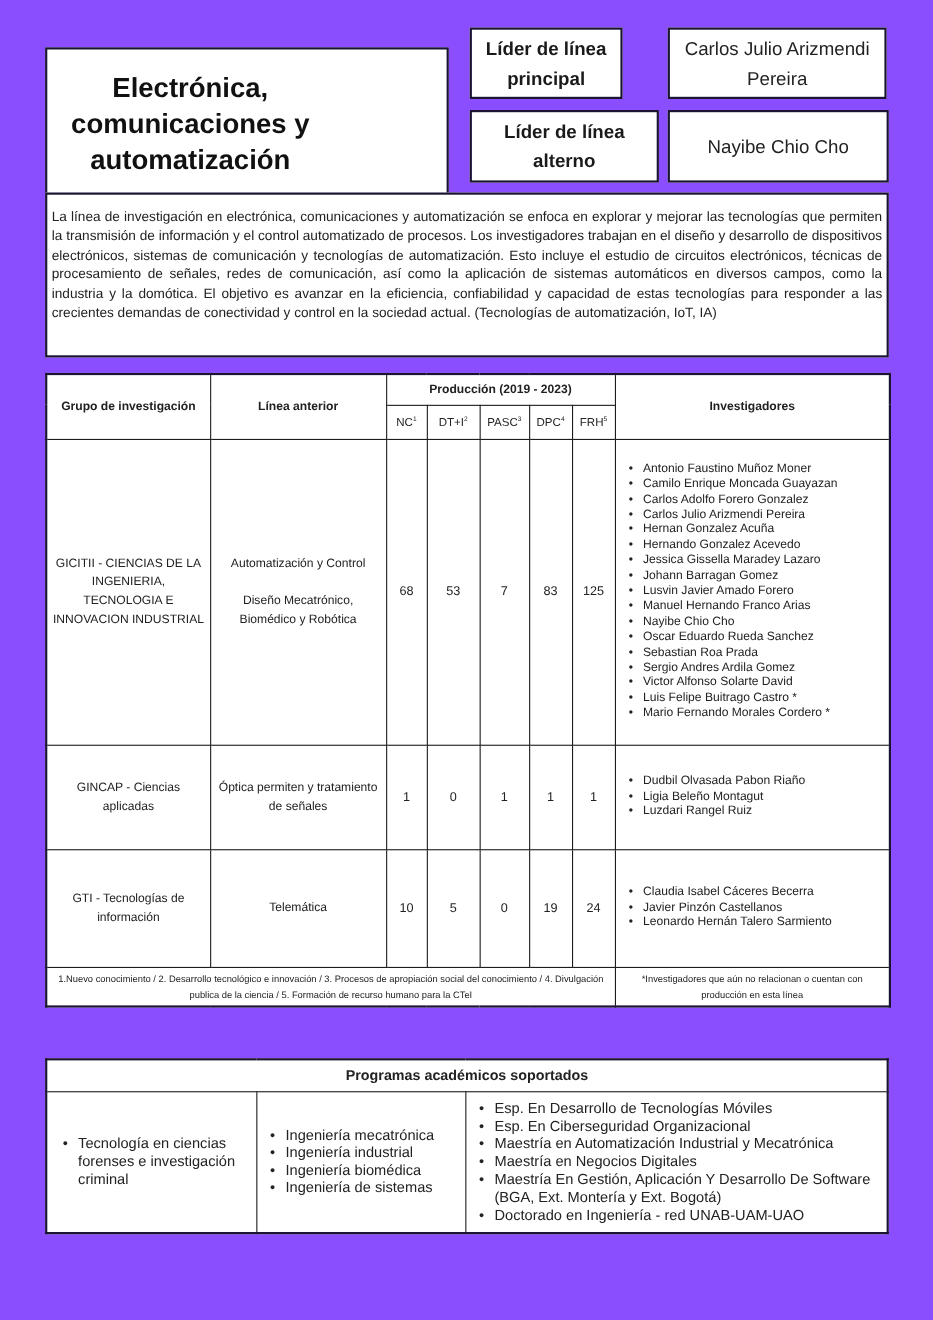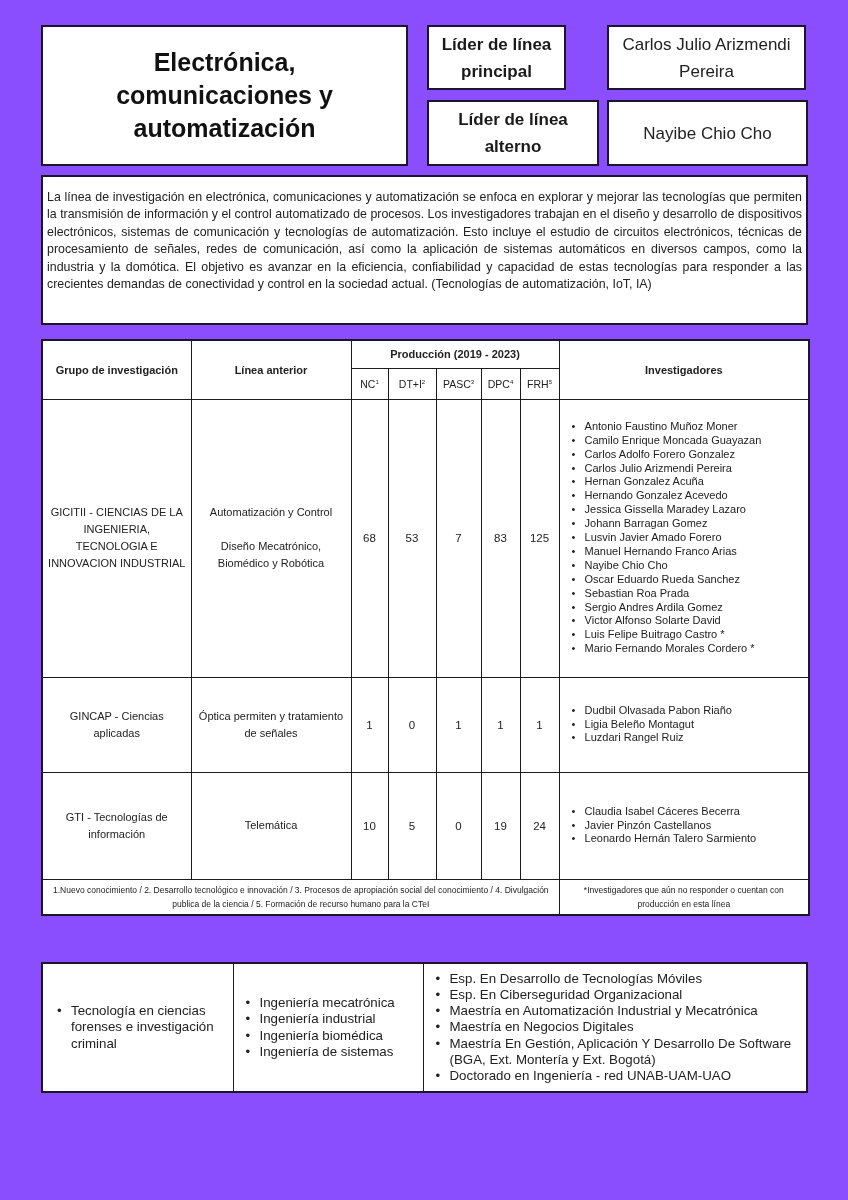--- a/index.html
+++ b/index.html
@@ -10,22 +10,22 @@
     color: #1a1a1a;
     position: relative;
     overflow: hidden;
   }
   .box {
     position: absolute;
     background: #ffffff;
     border: 2px solid #1c1433;
   }
   
-  #title-box { left: 41px; top: 25px; width: 367px; height: 141px;
-    display: flex; align-items: center; justify-content: center; text-align: center; }
+  #title-box { left: 41px; top: 43px; width: 367px; height: 141px;
+    display: flex; align-items: center; text-align: center; }
   #title-box h1 { font-size: 25px; line-height: 33px; font-weight: 700; color: #111; width: 260px; }
   .lbl { display: flex; align-items: center; justify-content: center; text-align: center; }
   #lead-main-label { left: 427px; top: 25px; width: 139px; height: 65px; }
   #lead-main-name  { left: 607px; top: 25px; width: 199px; height: 65px; }
   #lead-alt-label  { left: 427px; top: 100px; width: 172px; height: 66px; }
   #lead-alt-name   { left: 607px; top: 100px; width: 201px; height: 66px; }
   .lbl-b { font-weight: 700; font-size: 17px; line-height: 27px; }
   .lbl-n { font-size: 17px; line-height: 27px; color: #222; }
 
   
@@ -177,32 +177,35 @@
             <li>Claudia Isabel Cáceres Becerra</li>
             <li>Javier Pinzón Castellanos</li>
             <li>Leonardo Hernán Talero Sarmiento</li>
           </ul>
         </td>
       </tr>
     </tbody>
   <tfoot>
     <tr>
       <td colspan="7" class="foot">1.Nuevo conocimiento / 2. Desarrollo tecnológico e innovación / 3. Procesos de apropiación social del conocimiento / 4. Divulgación publica de la ciencia / 5. Formación de recurso humano para la CTeI</td>
-      <td class="foot">*Investigadores que aún no responder o cuentan con producción en esta línea</td>
+      <td class="foot">*Investigadores que aún no relacionan o cuentan con producción en esta línea</td>
     </tr>
   </tfoot>
 </table>
 
 <table id="prog-table">
   <colgroup>
       <col style="width:191px">
       <col style="width:190px">
       <col style="width:384px">
     </colgroup>
   <thead>
+    <tr>
+        <th colspan="3">Programas académicos soportados</th>
+      </tr>
   </thead>
   <tbody>
       <tr id="prog-body-row">
         <td style="padding: 0px 8px 0px 14px;">
           <ul class="prog">
             <li>Tecnología en ciencias forenses e investigación criminal</li>
           </ul>
         </td>
         <td style="padding: 0px 6px 0px 12px;">
           <ul class="prog">

